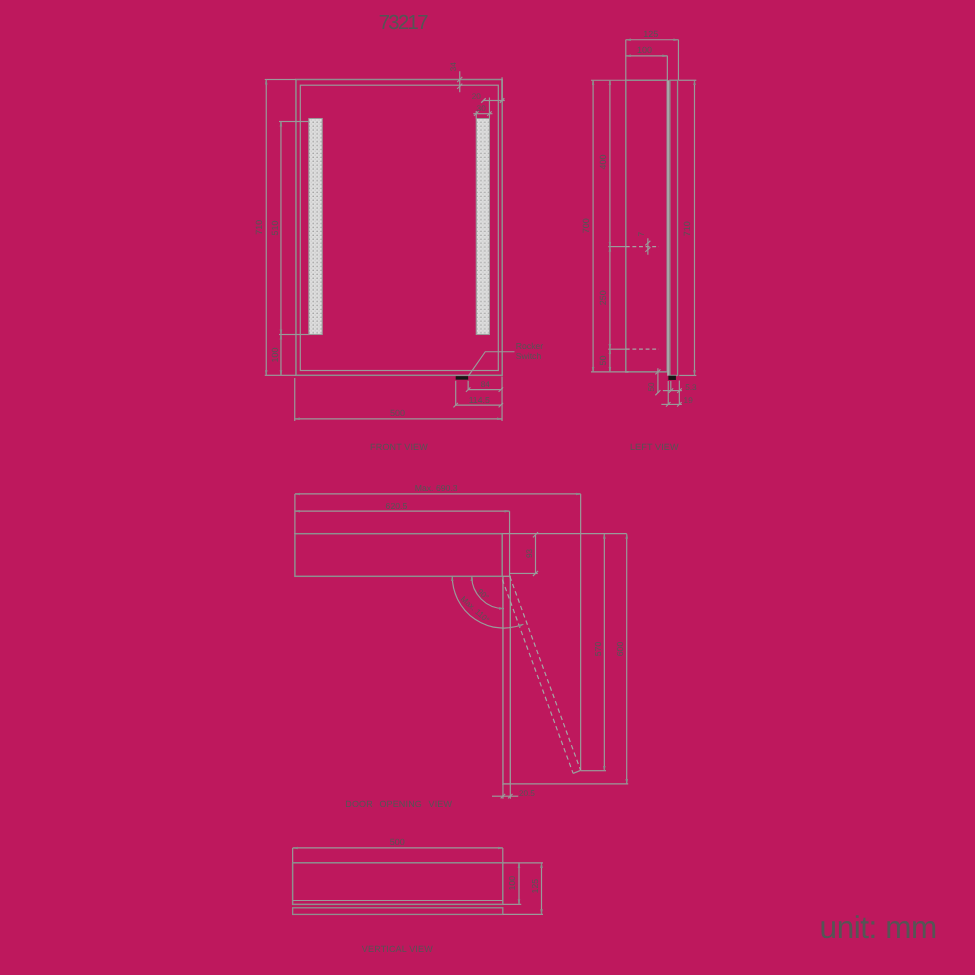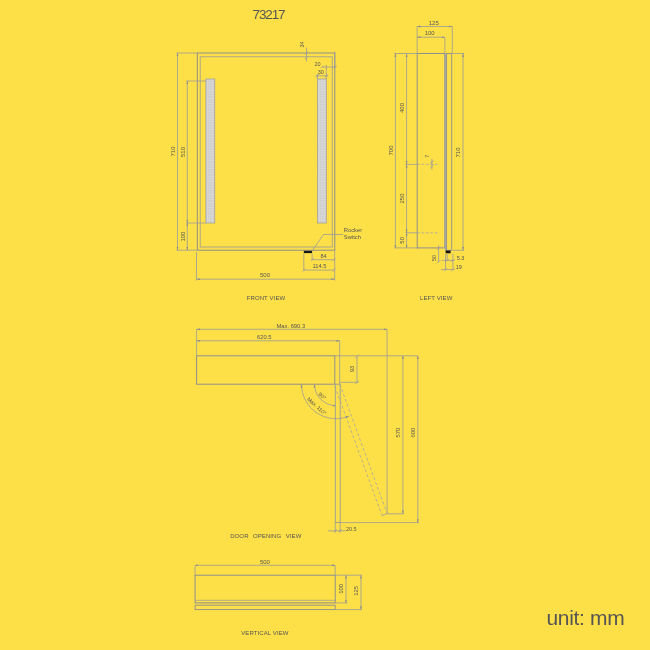--- a/index.html
+++ b/index.html
@@ -1,16 +1,16 @@
 <!DOCTYPE html>
 <html><head>
 <meta charset="utf-8">
 <style>
   html,body{margin:0;padding:0;background:#ffffff;}
-  .page{position:relative;width:650px;height:650px;background:#fde047;font-family:"Liberation Sans",sans-serif;}
+  .page{position:relative;width:650px;height:650px;background:#be185d;font-family:"Liberation Sans",sans-serif;}
   svg text{font-family:"Liberation Sans",sans-serif;fill:#555;}
 </style>
 </head>
 <body>
 <div class="page">
 <svg width="650" height="650" viewBox="0 0 650 650">
 <defs>
   <marker id="ar" viewBox="0 0 10 10" refX="9.2" refY="5" markerWidth="4.6" markerHeight="4.6" orient="auto-start-reverse">
     <path d="M0,2.6 L10,5 L0,7.4 z" fill="#8a8a8a"></path>
   </marker>

